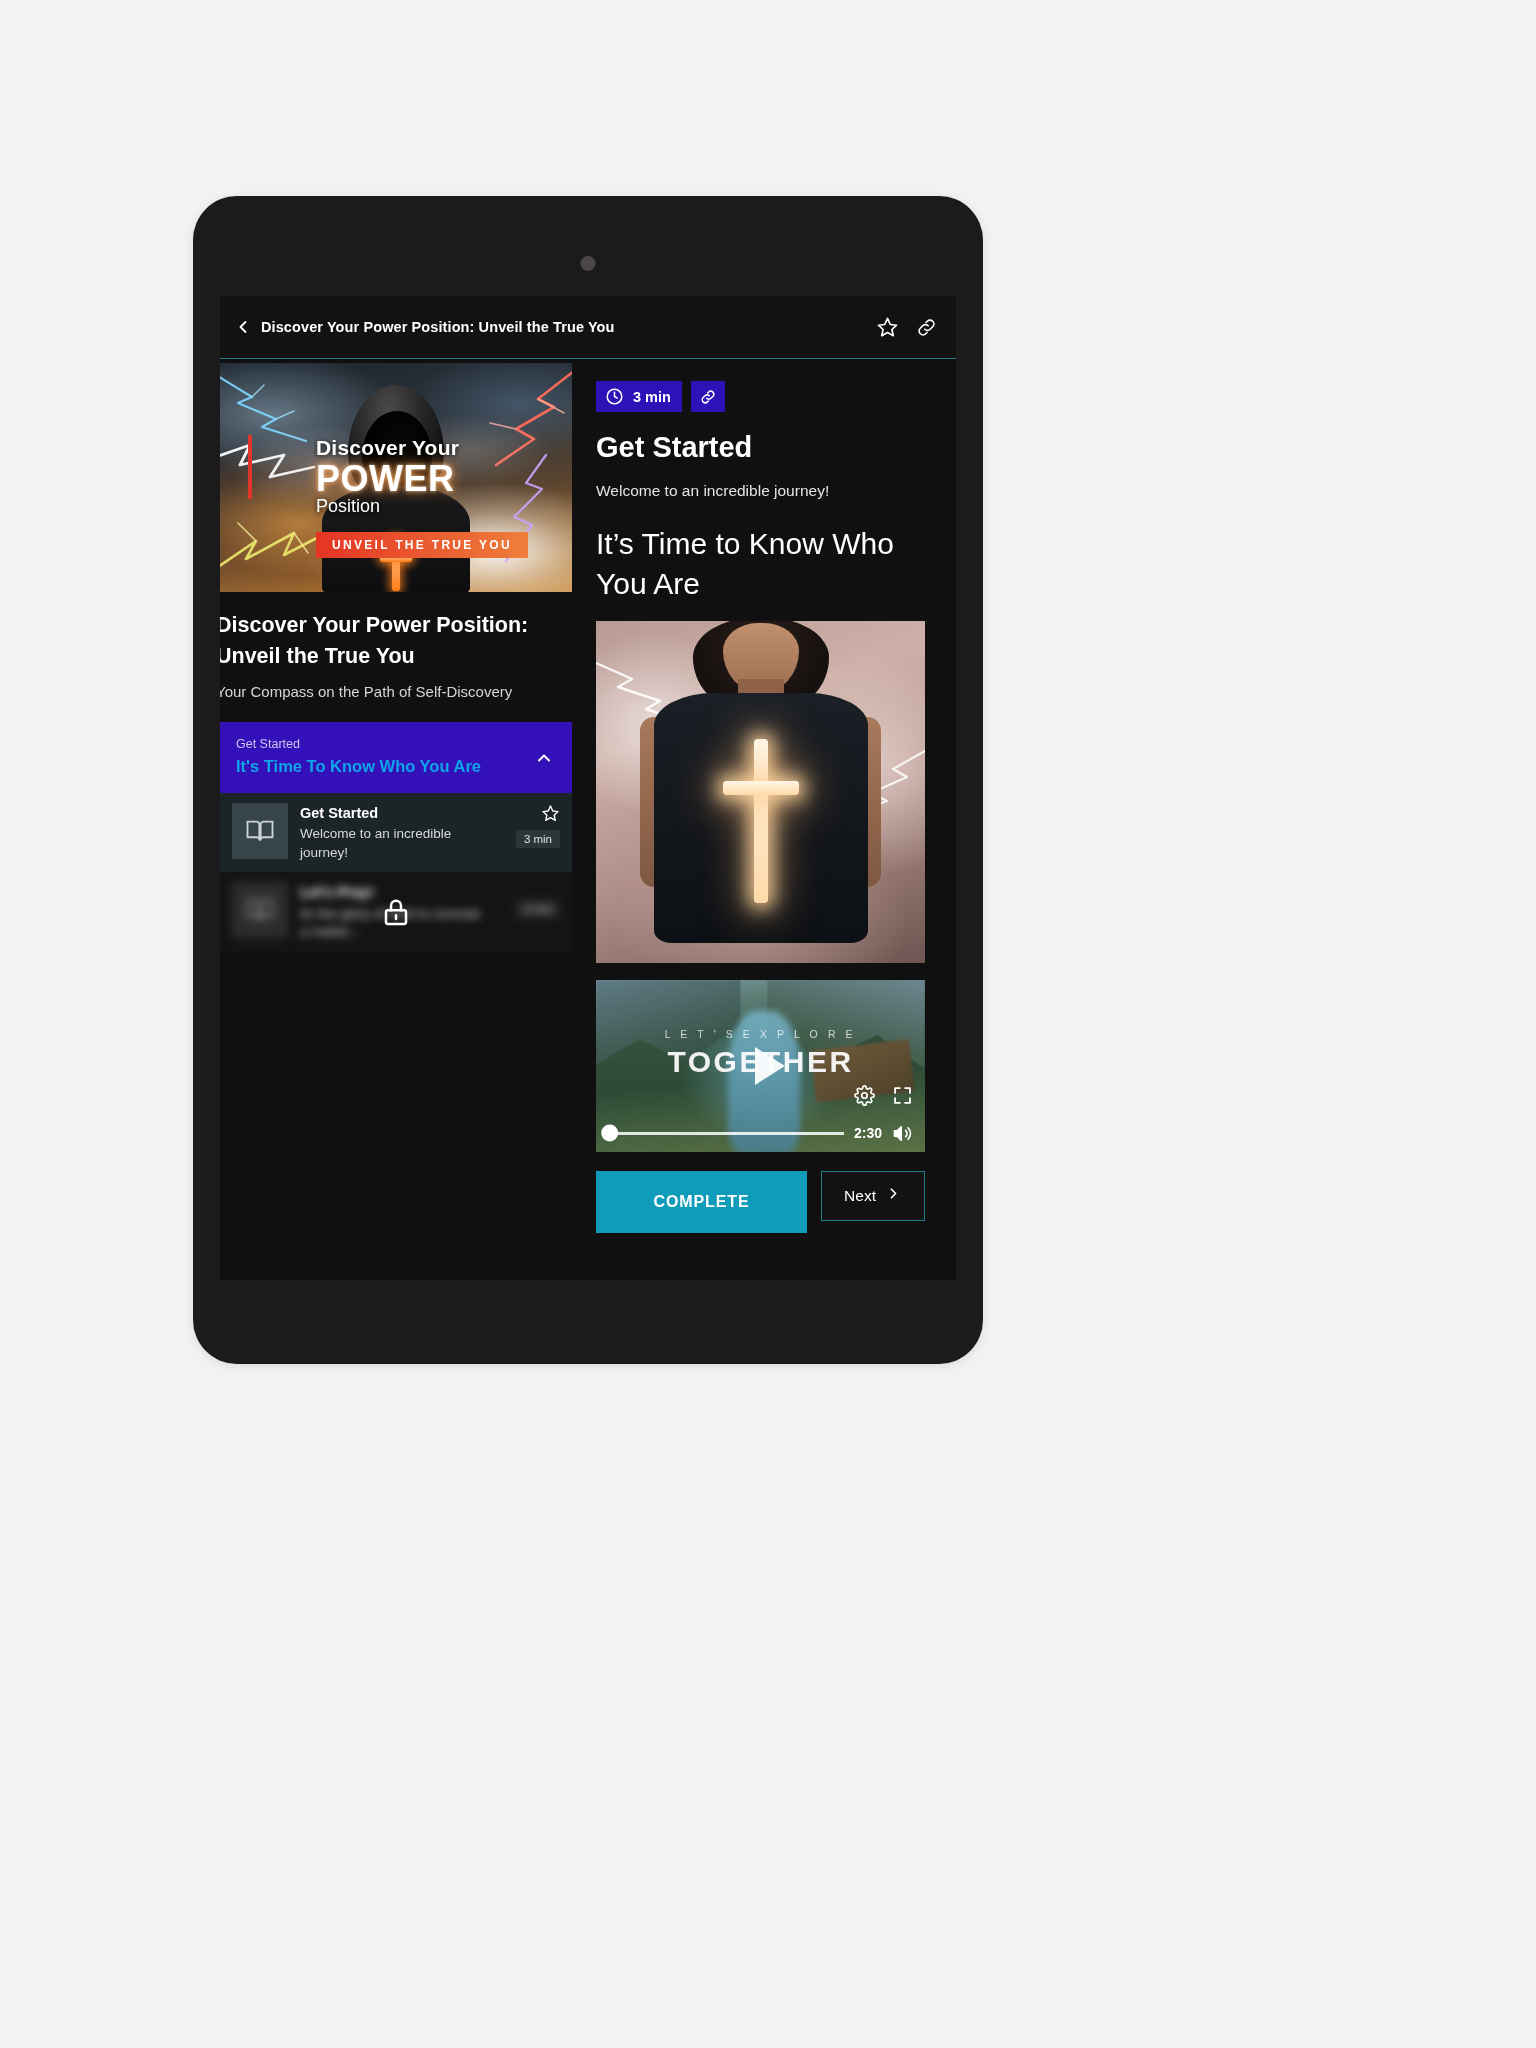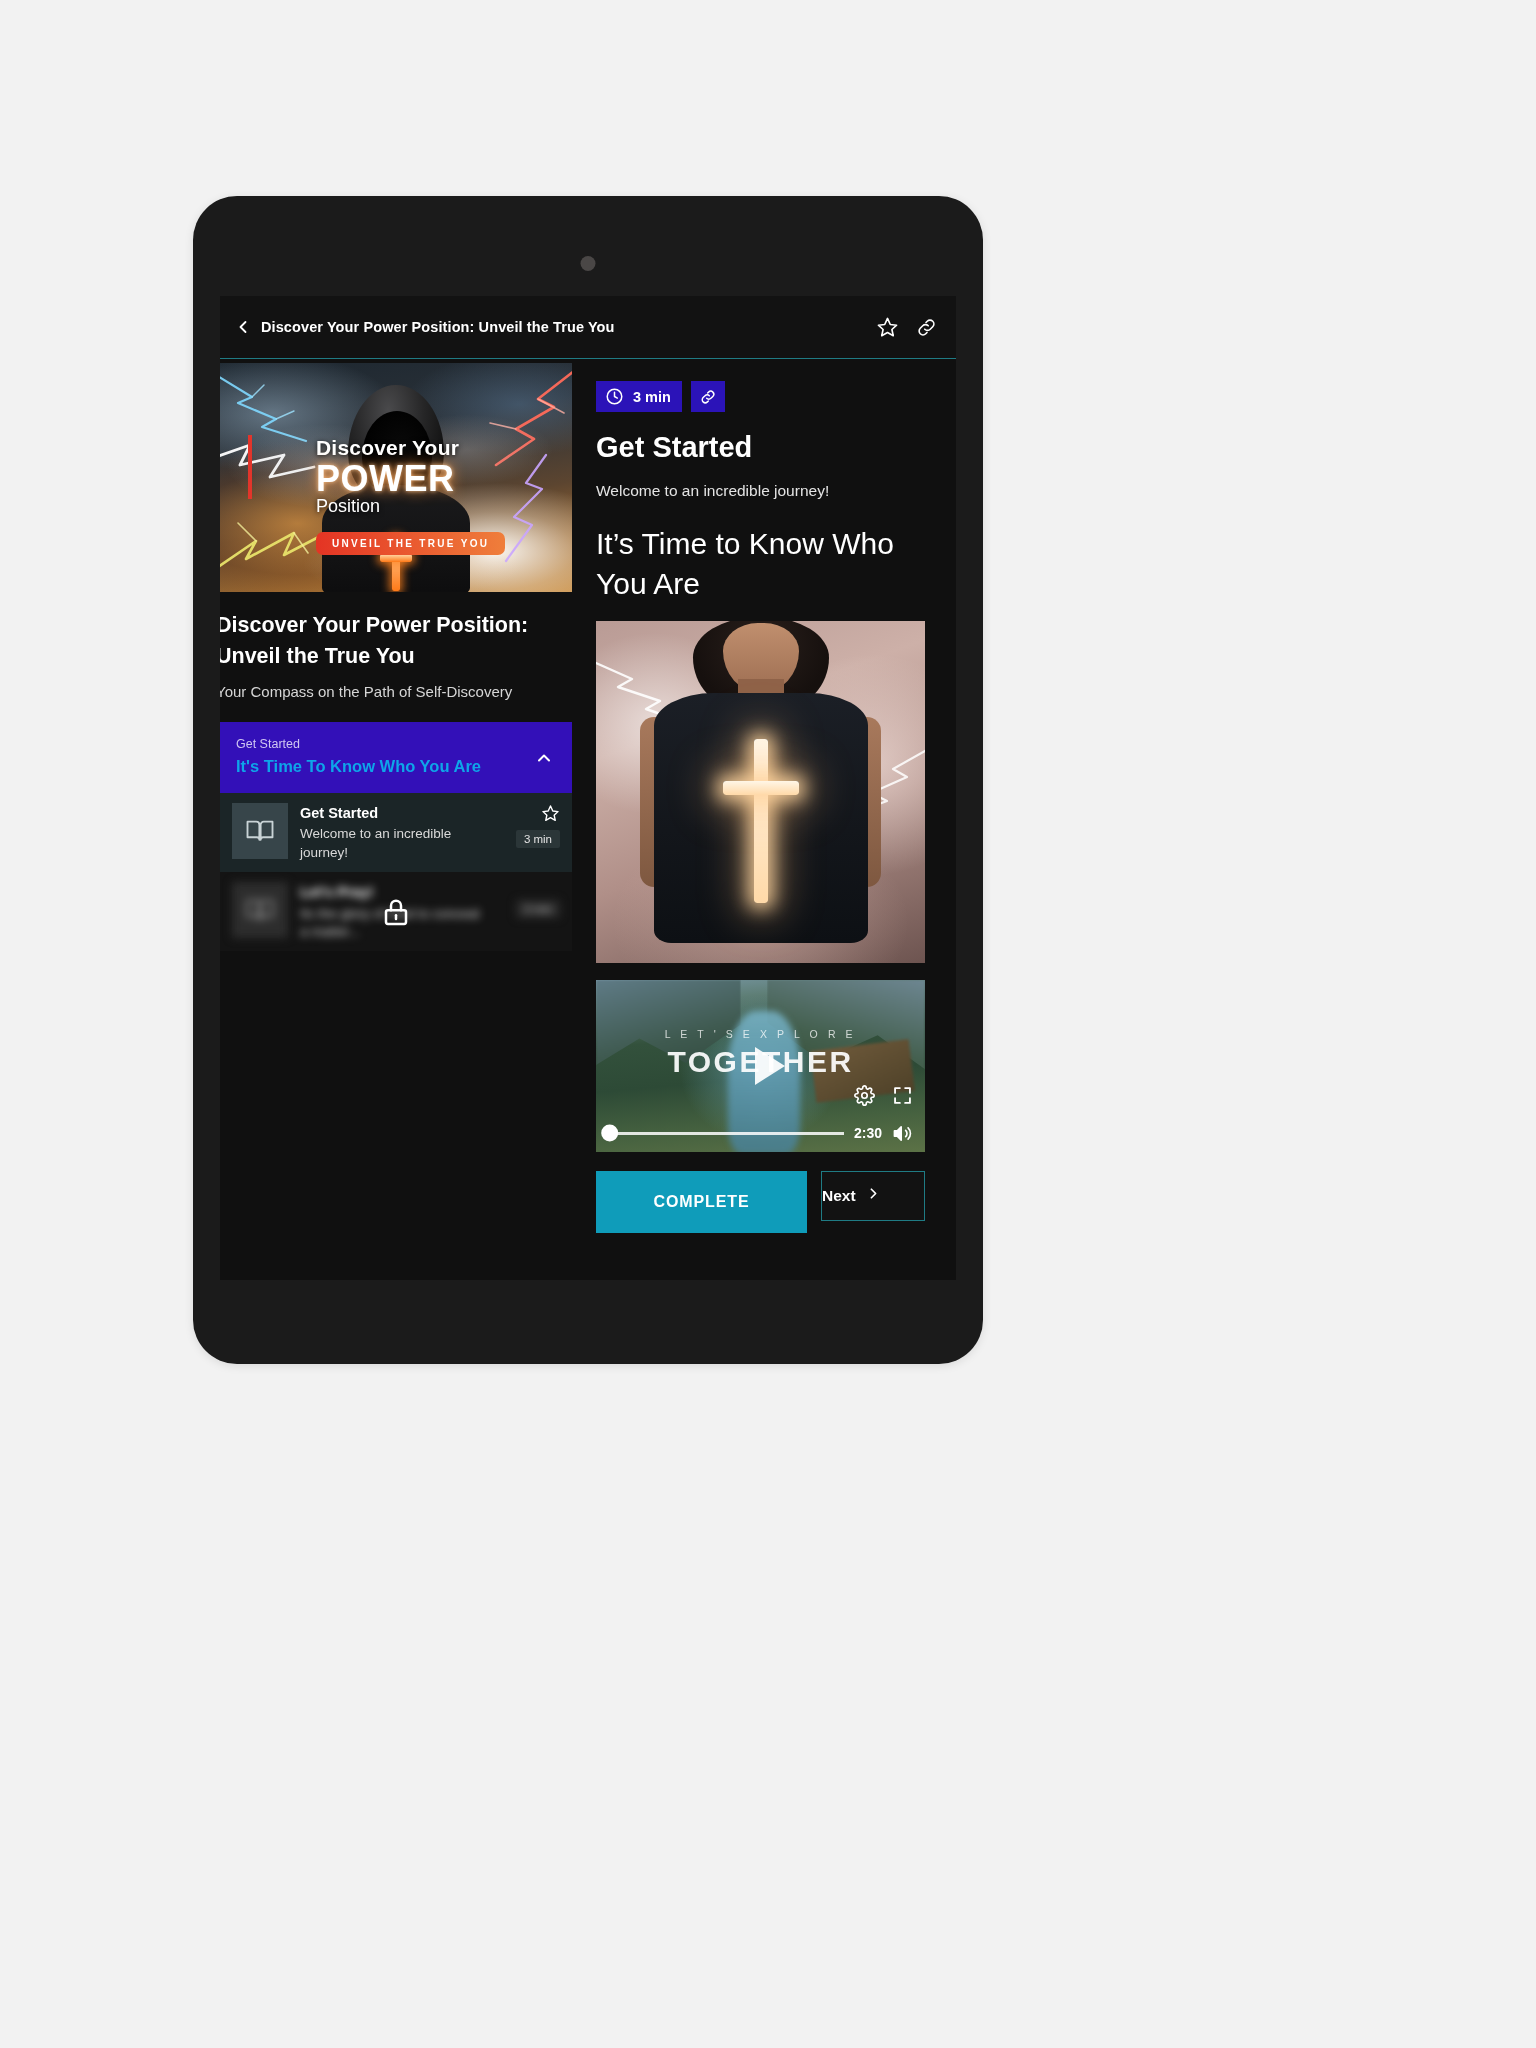--- a/index.html
+++ b/index.html
@@ -150,21 +150,21 @@
   }
   #hero .h-line3 {
     position:absolute; left: 96px; top: 133px;
     color:#fff; font-size: 18px; font-weight: 500;
     text-shadow: 0 1px 5px rgba(0,0,0,.85);
   }
   #hero .h-badge {
     position:absolute; left: 96px; top: 169px;
     padding: 6px 16px;
     background: linear-gradient(90deg, #e43424 0%, #ef7e3b 100%);
-    color: #fff; font-size: 10px; font-weight: 800; letter-spacing: 2.3px; border-radius: 7px;
+    color: #fff; font-size: 12px; font-weight: 800; letter-spacing: 2.3px;
   }
 
   
   #course-title {
     margin: 18px 0 0 -4px;
     color: #fff;
     font-size: 21.5px; font-weight: 700; line-height: 1.43;
     width: 360px;
   }
   #course-sub {
@@ -386,22 +386,22 @@
     width: 211px; height: 62px;
     background: #0f9cba;
     color: #fff; font-size: 16px; font-weight: 700; letter-spacing: .9px;
     display:flex; align-items:center; justify-content:center;
     border: none; cursor: pointer;
     font-family: "Liberation Sans", sans-serif;
   }
   #btn-next {
     width: 104px; height: 50px;
     background: #121212; border: 1.5px solid #1f7b84;
-    color: #fff; font-size: 15.5px; font-weight: 700;
-    display:flex; align-items:center; gap: 9px;
+    color: #fff; font-size: 15.5px; font-weight: 400;
+    display:flex; align-items:center; justify-content:center; gap: 9px;
     cursor: pointer;
     font-family: "Liberation Sans", sans-serif;
   }
 </style>
 </head>
 <body>
 
 <div id="tablet">
   <div id="camera"></div>
 

